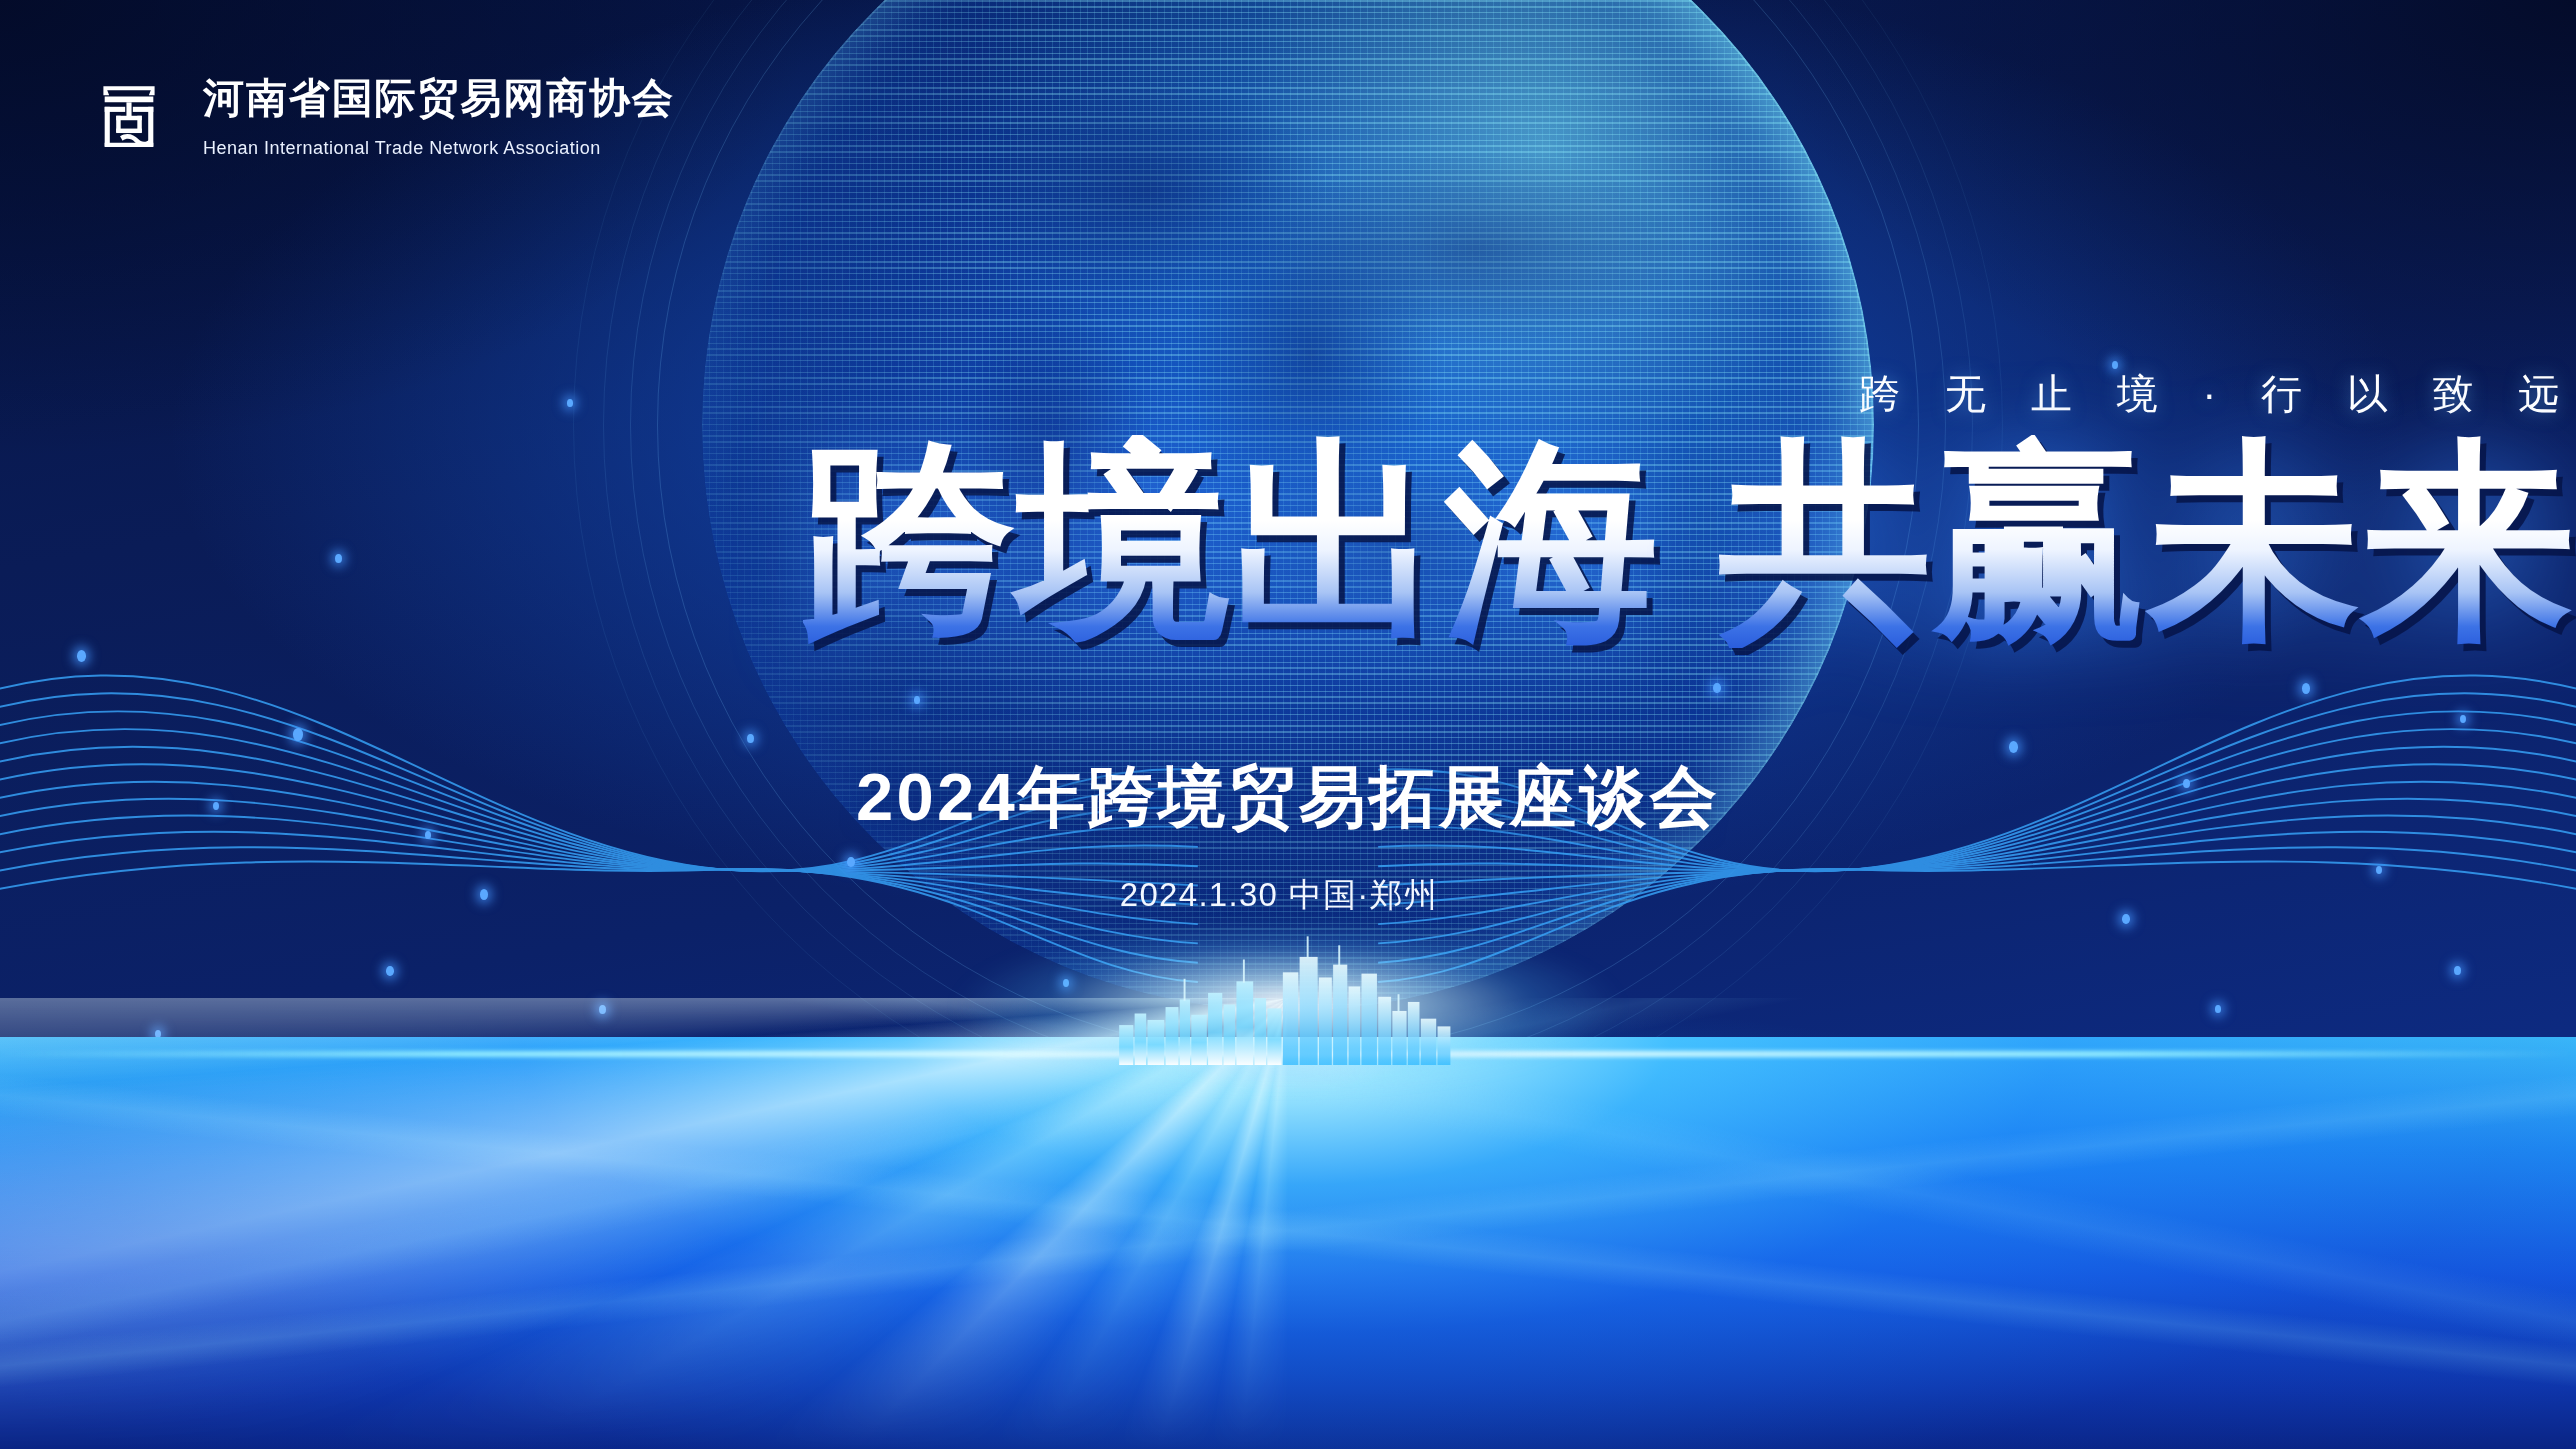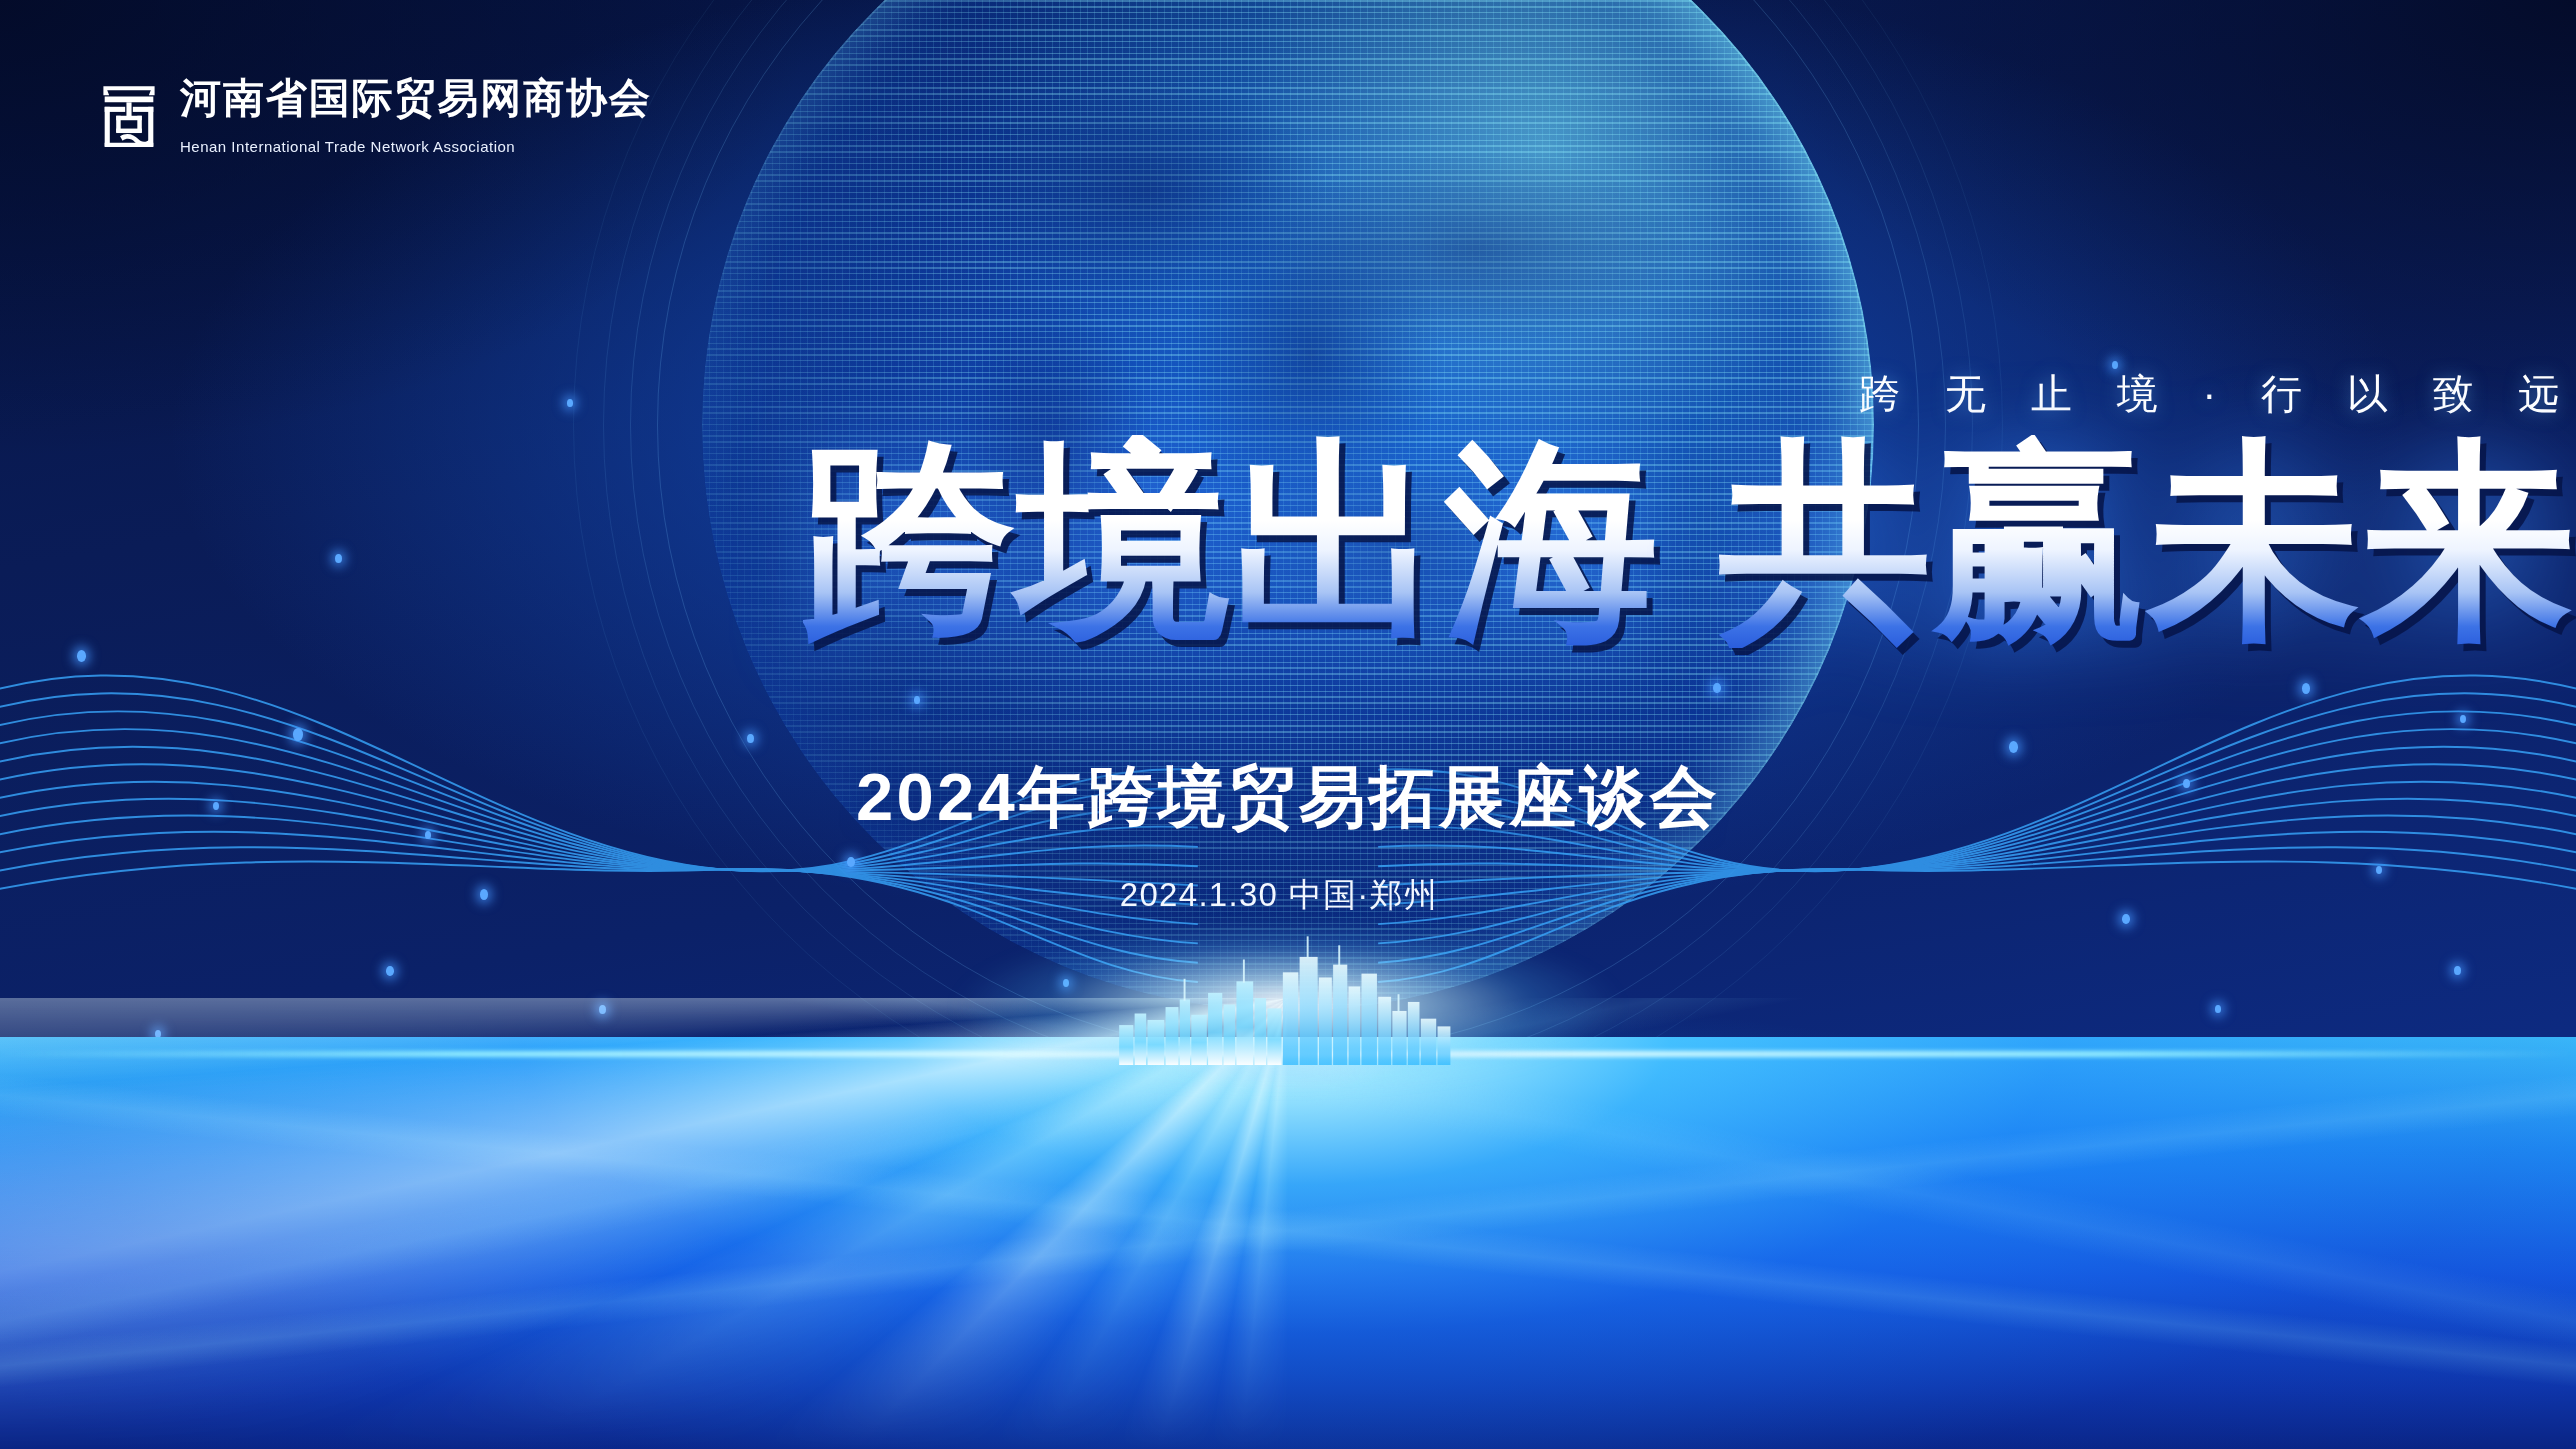--- a/index.html
+++ b/index.html
@@ -107,24 +107,24 @@
     filter:blur(1.9px);}
   .vanish{position:absolute;left:50%;bottom:361px;width:837px;height:206px;transform:translateX(-50%);
     background:radial-gradient(ellipse 50% 50% at 50% 60%, rgba(255,255,255,.98) 0%, rgba(200,245,255,.65) 28%, rgba(90,200,255,.20) 58%, rgba(60,170,255,0) 80%);
     filter:blur(9px);}
 
   
   .city{position:absolute;left:50%;bottom:384px;width:348px;height:148px;transform:translateX(-50%);}
   .city svg{display:block;width:100%;height:100%;}
 
   
-  .logo{position:absolute;left:97px;top:77px;display:flex;align-items:flex-end;gap:19px;}
+  .logo{position:absolute;left:97px;top:77px;display:flex;align-items:center;gap:42px;}
   .logo-mark{width:64px;height:74px;flex:none;}
   .logo-text .cn{color:#ffffff;font-size:41px;font-weight:700;letter-spacing:1.9px;line-height:1.05;white-space:nowrap;}
-  .logo-text .en{color:#eaf1ff;font-size:15px;font-weight:400;letter-spacing:0.5px;margin-top:18px;white-space:nowrap;}
+  .logo-text .en{color:#eaf1ff;font-size:18px;font-weight:400;letter-spacing:0.5px;margin-top:18px;white-space:nowrap;}
 
   
   .tagline{position:absolute;left:0;right:0;top:367px;text-align:right;
     color:#ffffff;font-size:41px;font-weight:500;letter-spacing:16.7px;
     text-indent:16.7px;text-shadow:0 0 16.7px rgba(110,190,255,.55);}
 
   
   .headline{position:absolute;left:0;right:0;top:435px;text-align:right;white-space:nowrap;}
   .hl{
     display:inline-block;

